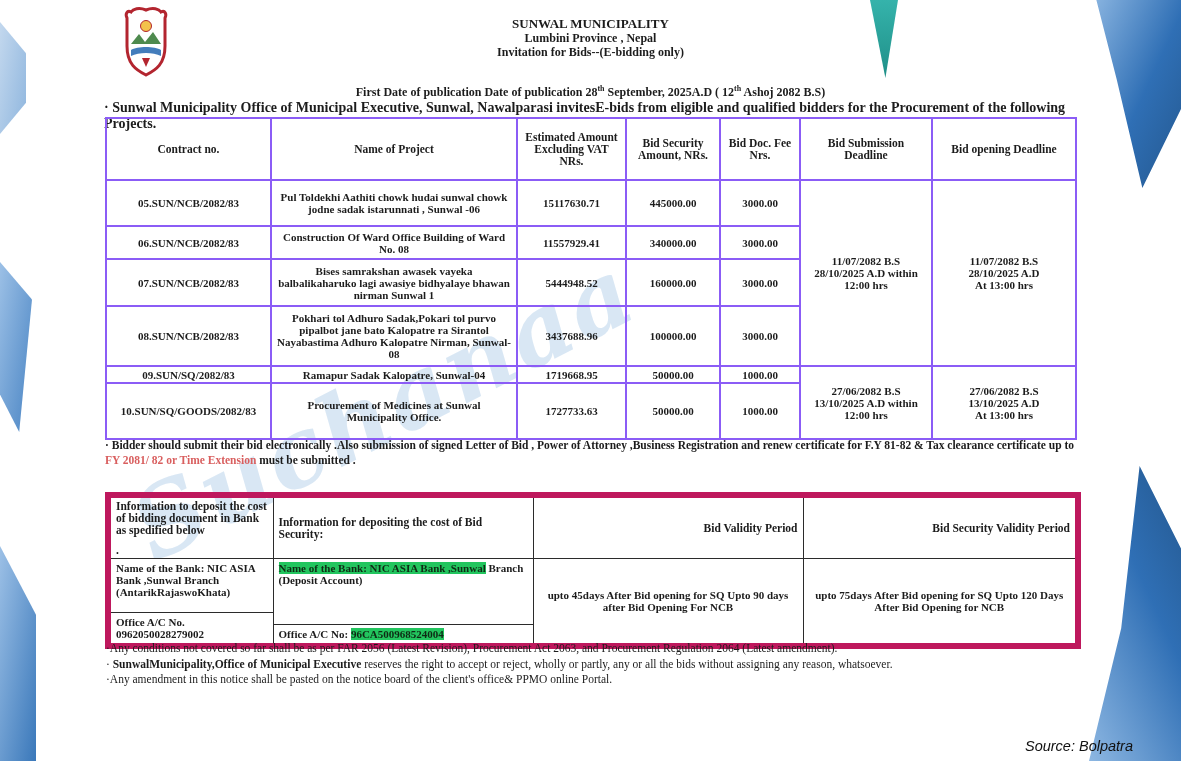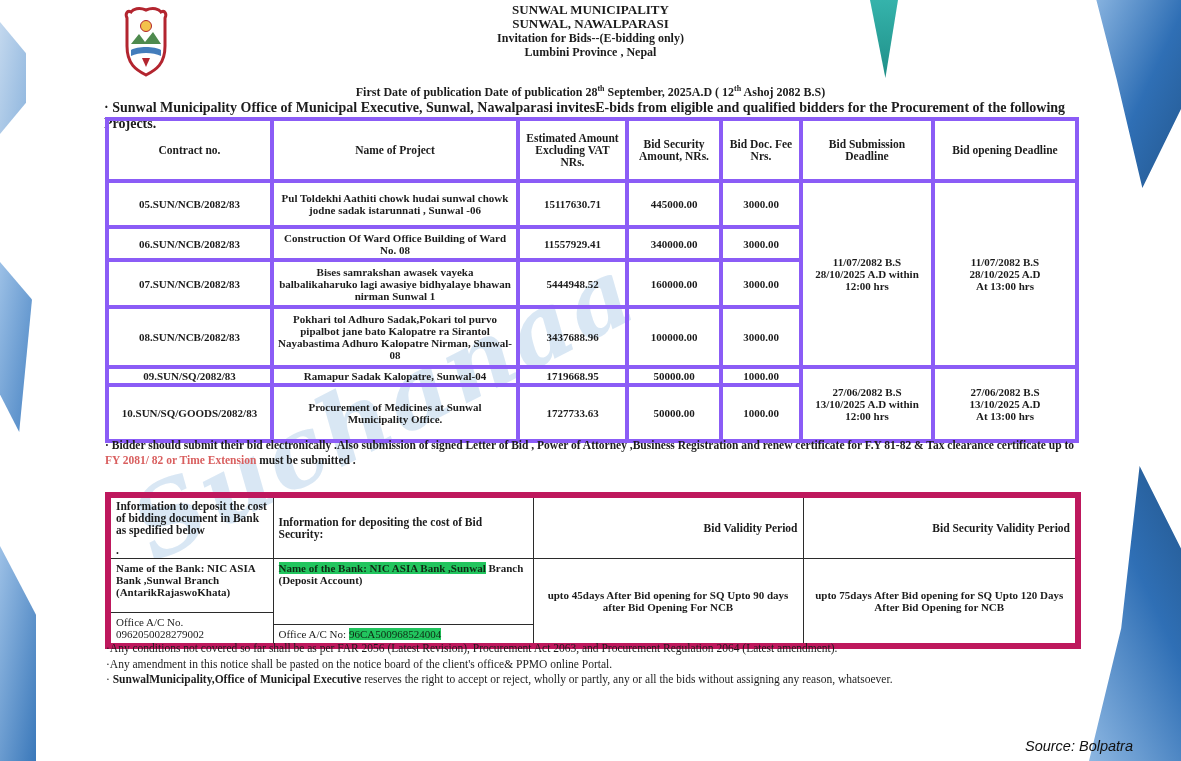--- a/index.html
+++ b/index.html
@@ -30,51 +30,51 @@
   
   .watermark{
     position:absolute;left:165px;top:470px;font-size:96px;font-weight:bold;font-style:italic;
     color:rgba(130,175,218,0.30);transform:rotate(-27deg);transform-origin:left bottom;
     letter-spacing:3px;pointer-events:none;white-space:nowrap;
     font-family:"DejaVu Serif",serif;
   }
   
   .emblem{position:absolute;left:123px;top:6px;width:46px;height:72px;}
   
-  .doc-header{position:absolute;left:0;top:3px;width:1181px;text-align:center;font-weight:bold;}
+  .doc-header{position:absolute;left:0;top:17px;width:1181px;text-align:center;font-weight:bold;}
   .doc-header .h-lg{font-size:13px;line-height:14px;}
   .doc-header .h-sm{font-size:12px;line-height:14px;}
   .pub-line{position:absolute;left:0;top:84px;width:1181px;text-align:center;font-weight:bold;font-size:12px;}
   .sup{vertical-align:super;font-size:8px;}
   .intro{position:absolute;left:104px;top:100px;width:978px;font-size:14px;font-weight:bold;}
   
   .main-table{position:absolute;left:105px;top:117px;width:970px;border-collapse:collapse;
     table-layout:fixed;border:2px solid #2b2b2b;}
-  .main-table th,.main-table td{border:4px solid #8b5cf6;padding:1px 4px;font-size:11px;
+  .main-table th,.main-table td{border:2px solid #8b5cf6;padding:1px 4px;font-size:11px;
     font-weight:bold;text-align:center;vertical-align:middle;overflow:hidden;}
   .main-table th{font-size:11.5px;}
   .th-left{text-align:left;vertical-align:top;padding-top:16px;}
   .c-contract{word-break:break-all;}
   .pre{white-space:pre-line;}
   
   .mid-notes{position:absolute;left:105px;top:438px;width:980px;font-size:11.5px;font-weight:bold;line-height:15px;}
   .mid-notes .note{margin-bottom:3px;}
   .u{text-decoration:underline;}
   .red{color:#d95f5f;}
   
   .bank-table{position:absolute;left:105px;top:492px;width:970px;border-collapse:collapse;
     table-layout:fixed;border:6px solid #be185d;}
   .bank-table th,.bank-table td{border:1px solid #2b2b2b;vertical-align:middle;}
   .bh{font-size:11.5px;font-weight:bold;padding:2px 5px;text-align:right;}
   .bh-left{text-align:left;}
   .dot-line{text-align:left;font-weight:bold;margin-top:8px;}
   .bank-cell{padding:0;vertical-align:top;}
   .cellwrap{display:flex;flex-direction:column;height:84px;}
   .bank-name{flex:1;padding:3px 5px;font-weight:bold;font-size:11px;text-align:left;}
-  .acct{border-top:1px solid #2b2b2b;padding:3px 5px;font-weight:normal;font-size:11px;text-align:left;}
+  .acct{border-top:1px solid #2b2b2b;padding:3px 5px;font-weight:bold;font-size:11px;text-align:left;}
   .hl{background:#22c55e;color:#0e2b14;}
   .validity{font-weight:bold;font-size:11px;text-align:center;padding:2px 8px;}
   
   .bottom-notes{position:absolute;left:106px;top:641px;width:1010px;font-size:11.5px;line-height:15.5px;font-weight:normal;}
   .bold{font-weight:bold;}
   
   .source{position:absolute;right:48px;bottom:7px;font-family:"Liberation Sans",sans-serif;
     font-style:italic;font-size:14.5px;color:#111;}
 </style>
 </head>
@@ -96,23 +96,22 @@
       <path d="M23 4 C30 1 36 3 38 6 C42 4 44 8 42 12 L42 40 C42 58 33 64 23 69 C13 64 4 58 4 40 L4 12 C2 8 4 4 8 6 C10 3 16 1 23 4 Z" fill="#ffffff" stroke="#b3252f" stroke-width="3"></path>
       <circle cx="23" cy="20" r="5.5" fill="#f3c14b" stroke="#b3252f" stroke-width="1"></circle>
       <path d="M8 38 L16 28 L22 36 L30 26 L38 38 Z" fill="#3b7d3b" opacity="0.9"></path>
       <path d="M8 44 C14 40 32 40 38 44 L38 50 C30 46 16 46 8 50 Z" fill="#2f6fb5" opacity="0.9"></path>
       <path d="M19 52 L27 52 L23 61 Z" fill="#b3252f"></path>
     </svg>
   </div>
 
   <div class="doc-header">
     <div class="h-lg">SUNWAL MUNICIPALITY</div>
-    <div class="h-lg">SUNWAL, NAWALPARASI</div>
+    <div class="h-sm">Lumbini Province , Nepal</div>
     <div class="h-sm">Invitation for Bids--(E-bidding only)</div>
-    <div class="h-sm">Lumbini Province , Nepal</div>
   </div>
   <div class="pub-line">
     <span>First Date of publication Date of publication 28</span><sup class="sup">th</sup><span> September, 2025A.D ( 12</span><sup class="sup">th</sup><span> Ashoj 2082 B.S)</span>
   </div>
   <div class="intro">· Sunwal Municipality Office of Municipal Executive, Sunwal, Nawalparasi invitesE-bids  from eligible and qualified bidders for the Procurement of the following Projects.</div>
 
   <table class="main-table">
     <colgroup>
       <col style="width:165px">
         <col style="width:246px">
@@ -233,21 +232,21 @@
           </div>
         </td>
         <td class="validity">upto 45days After Bid opening  for SQ    Upto 90 days after Bid Opening For NCB</td>
         <td class="validity">upto 75days After Bid opening for SQ       Upto 120 Days After Bid Opening for NCB</td>
       </tr>
     </tbody>
   </table>
 
   <div class="bottom-notes">
     <div>·Any conditions not covered so far shall be as per FAR 2056 (Latest Revision), Procurement Act 2063, and Procurement Regulation 2064 (Latest  amendment).</div>
-    <div>·Any amendment in this notice shall be pasted on the notice board of the client's office&amp; PPMO online Portal.</div>
     <div>
       <span>· </span><span class="bold">SunwalMunicipality,Office of Municipal Executive</span><span> reserves the right to accept or reject, wholly or partly, any or all the bids without assigning any reason, whatsoever.</span>
     </div>
+    <div>·Any amendment in this notice shall be pasted on the notice board of the client's office&amp; PPMO online Portal.</div>
   </div>
 
   <div class="source">Source: Bolpatra</div>
 
 </div>
 
 </body></html>

